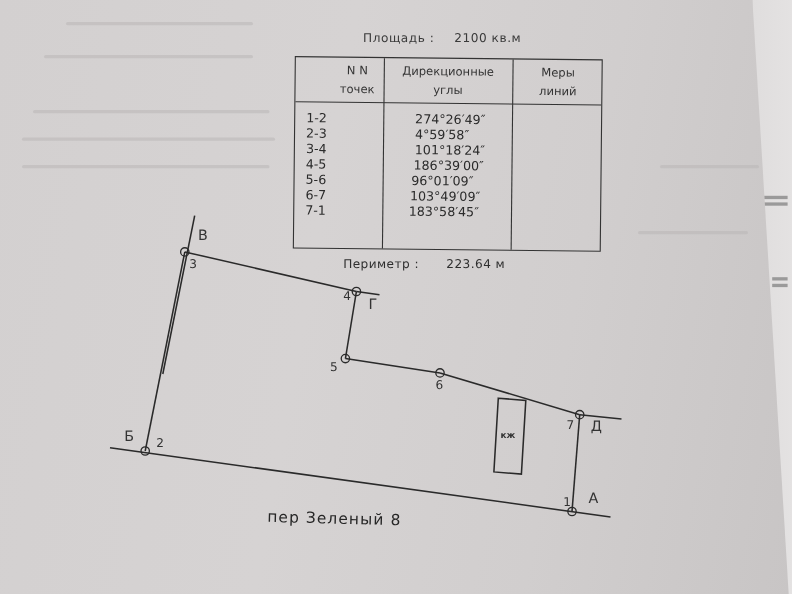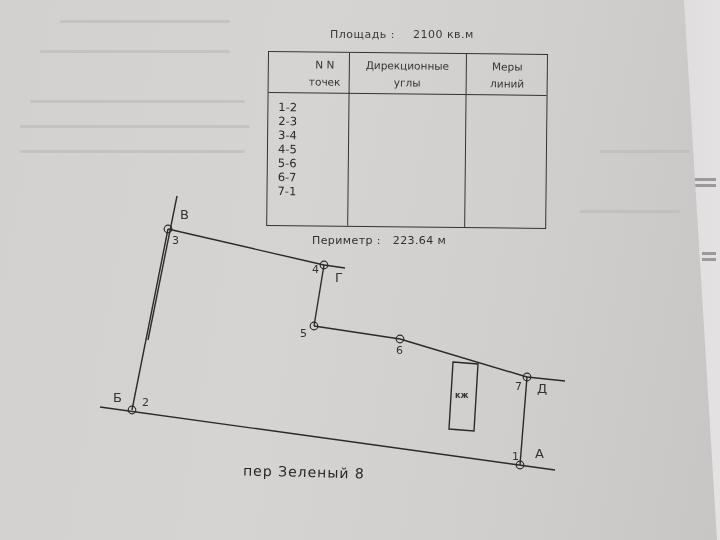--- a/index.html
+++ b/index.html
@@ -95,21 +95,21 @@
     .survey-table .cell-col div { white-space: nowrap; }
     .perimeter {
       position: absolute;
       left: 312px;
       top: 234px;
       font-size: 11px;
       letter-spacing: 0.4px;
       color: #2f2f2f;
       white-space: nowrap;
     }
-    .perimeter .val { margin-left: 8px; }
+    .perimeter .val { margin-left: 21px; }
     svg.plan {
       position: absolute;
       left: 0;
       top: 0;
     }
     .plan-label {
       position: absolute;
       font-size: 11px;
       color: #333;
     }
@@ -205,20 +205,29 @@
     </div>
 
     <div class="cell-col" style="left:10px;">
       <div>1-2</div>
       <div>2-3</div>
       <div>3-4</div>
       <div>4-5</div>
       <div>5-6</div>
       <div>6-7</div>
       <div>7-1</div>
+    </div>
+    <div class="cell-col" style="left:104px;">
+      <div style="margin-left:5px;">274°26′49″</div>
+      <div style="margin-left:5px;">4°59′58″</div>
+      <div style="margin-left:5px;">101°18′24″</div>
+      <div style="margin-left:4px;">186°39′00″</div>
+      <div style="margin-left:2px;">96°01′09″</div>
+      <div style="margin-left:1px;">103°49′09″</div>
+      <div>183°58′45″</div>
     </div>
   </div>
 
   <div class="perimeter">
     <span>Периметр :</span>
     <span class="val">223.64 м</span>
   </div>
 
   <svg class="plan" width="720" height="540" viewBox="0 0 720 540">
     <g stroke="#2a2a2a" stroke-width="1.4" fill="none">

